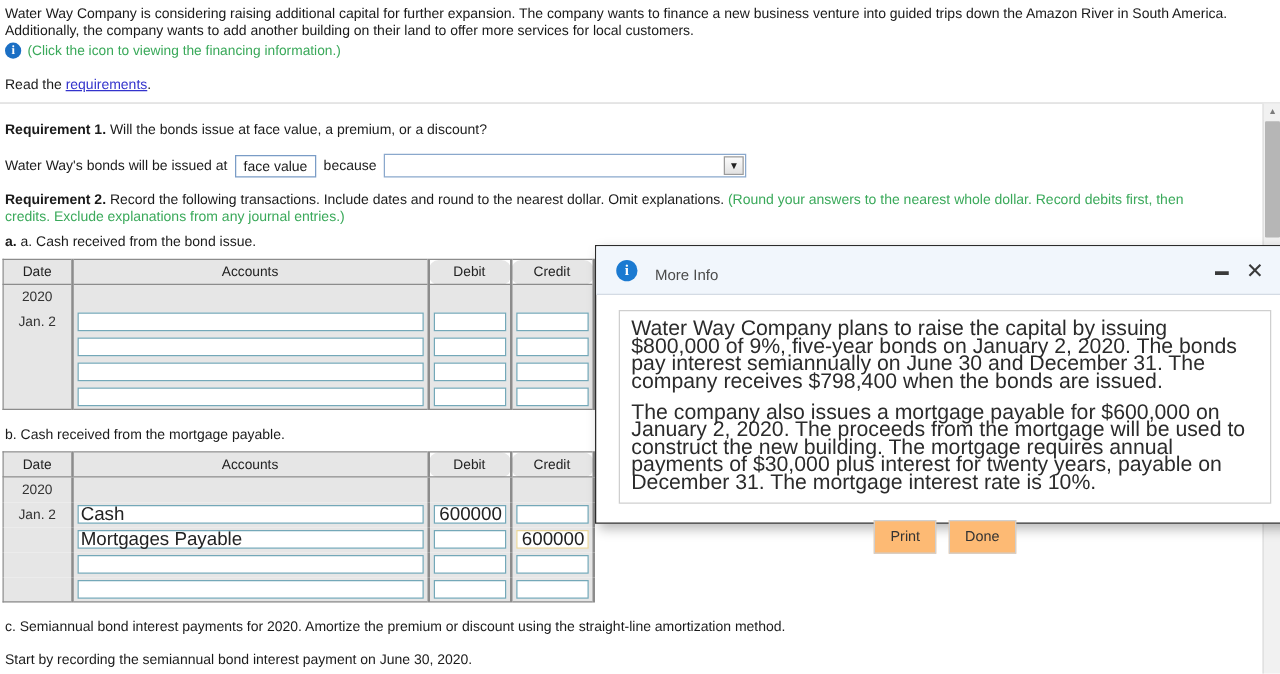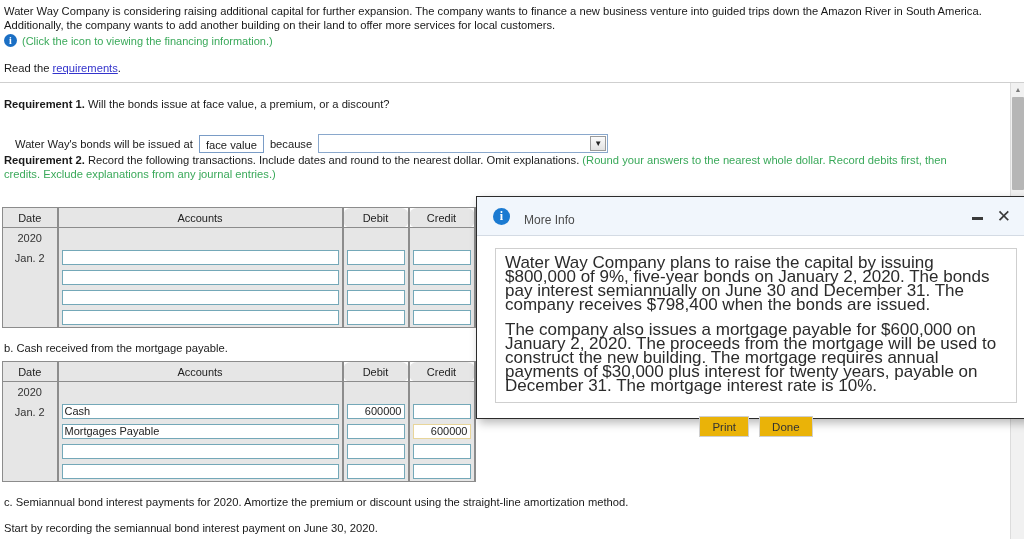--- a/index.html
+++ b/index.html
@@ -61,22 +61,22 @@
     position: absolute; top: 14px; left: 1px; width: 12px; height: 93px;
     background: #b6b6b6; border-radius: 1px;
   }
 
   
   .req { position: absolute; font-size: 11.2px; line-height: 14px; }
   .bold { font-weight: bold; }
 
   .req1 { left: 4px; top: 14px; }
   .issueline {
-    position: absolute; left: 4px; top: 51px;
-    display: flex; align-items: center; gap: 6px; font-size: 11.2px; margin-left: 11px;
+    position: absolute; left: 4px; top: 40px;
+    display: flex; align-items: center; gap: 6px; font-size: 11.2px;
   }
   .fieldbox {
     border: 1px solid #7a9cc6; background: #fff;
     padding: 2px 6px; font-size: 11.2px; color: #1a1a1a;
     height: 18px; line-height: 14px;
   }
   .selectbox {
     width: 290px; height: 19px; border: 1px solid #8aa8cc; background: #fff;
     position: relative;
   }
@@ -118,21 +118,21 @@
   .c-date  { width: 55px; }
   .c-acct  { width: 285px; }
   .c-debit { width: 66px; border-radius: 8px; }
   .c-credit{ width: 66px; border-radius: 8px; }
   .datecell {
     text-align: center; font-size: 11px; color: #333;
   }
   .cellinput {
     border: 1px solid #74a8b8; background: #fff;
     height: 15px; width: calc(100% - 6px);
-    margin: 1px 3px; font-size: 11px; color: #222;
+    margin: 1px 3px; font-size: 15px; color: #222;
     font-family: "Liberation Sans", sans-serif;
     padding: 0 2px; display: block; line-height: 13px;
   }
   .cellinput.num { text-align: right; }
   .cellinput.focus { border: 1px solid #e8d59a; }
 
   
   #modal {
     position: absolute; left: 476px; top: 196px;
     width: 560px; height: 223px;
@@ -174,22 +174,22 @@
     padding: 7px 9px 9px 9px;
     font-size: 17px; line-height: 14px; color: #2b2b2b;
   }
   .infobox p { margin: 0; }
   .infobox p + p { margin-top: 11px; }
   .modal-foot {
     display: flex; justify-content: center; gap: 10px;
     margin-top: 13px;
   }
   .mbtn {
-    min-width: 48px; height: 21px; padding: 0 12px;
-    border: 1px solid #cfcfcf; background: #eab308;
+    min-width: 48px; height: 27px; padding: 0 12px;
+    border: 1px solid #cfcfcf; background: #fdba74;
     font-size: 11.5px; color: #333;
     font-family: "Liberation Sans", sans-serif;
     display: inline-flex; align-items: center; justify-content: center;
   }
 </style>
 </head>
 <body>
 
 <div id="page">
 
@@ -220,20 +220,24 @@
       <span>because</span>
       <span class="selectbox">
         <span class="arrow">▼</span>
       </span>
     </div>
 
     <div class="req req2">
       <span class="bold">Requirement 2.</span><span> Record the following transactions. Include dates and round to the nearest dollar. Omit explanations. </span><span class="green">(Round your answers to the nearest whole dollar. Record debits first, then credits. Exclude explanations from any journal entries.)</span>
     </div>
 
+    <div class="req partA">
+      <span class="bold">a.</span>
+      <span>a. Cash received from the bond issue.</span>
+    </div>
 
     <div class="jt jt-a">
       <table>
         <thead>
           <tr>
             <th class="first c-date">Date</th>
             <th class="c-acct">Accounts</th>
             <th class="c-debit">Debit</th>
             <th class="c-credit">Credit</th>
           </tr>

